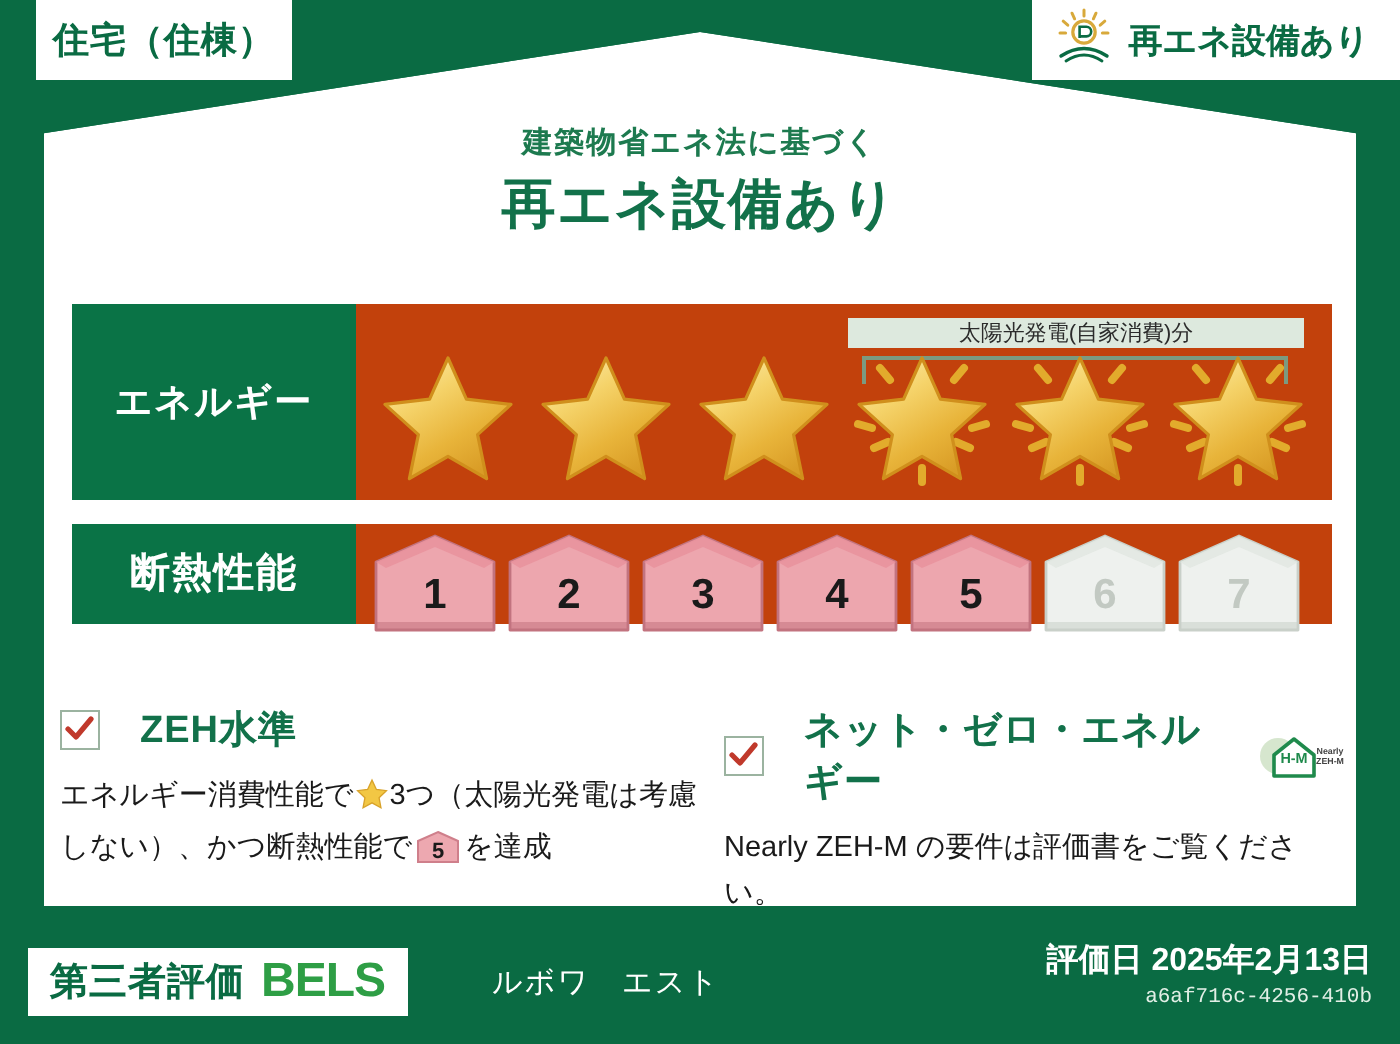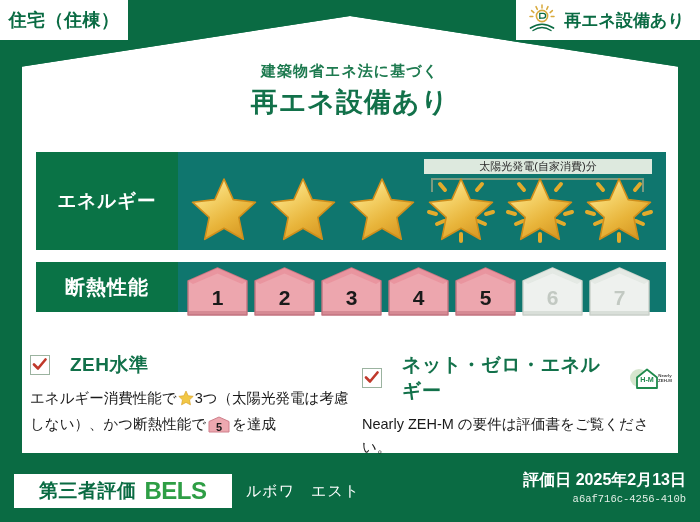--- a/index.html
+++ b/index.html
@@ -32,20 +32,21 @@
     clip-path:polygon(350px 0, 700px 0, 700px 70px, 350px 16px);
   }
   .side-l{position:absolute;left:0;top:60px;width:22px;height:400px;background:#0a6b43;}
   .side-r{position:absolute;right:0;top:60px;width:22px;height:400px;background:#0a6b43;}
 
   
   .badge-top{
     position:absolute;background:#ffffff;
     display:flex;align-items:center;justify-content:center;
     box-sizing:border-box;
+    margin-left:18px;
   }
   .badge-jutaku{
     left:0;top:0;width:128px;height:40px;
     font-size:18px;font-weight:bold;color:#0a6b43;letter-spacing:0.5px;
   }
   .badge-solar{
     right:0;top:0;width:184px;height:40px;gap:7px;
     padding:0 10px 0 6px;
   }
   .badge-solar .lbl{font-size:17px;font-weight:bold;color:#0a6b43;letter-spacing:0px;}
@@ -60,21 +61,21 @@
     font-size:27px;font-weight:bold;color:#12714a;letter-spacing:1px;
   }
 
   
   .row{position:absolute;left:36px;width:630px;display:flex;align-items:stretch;}
   .row-label{
     background:#0a7346;color:#fff;font-weight:bold;
     display:flex;flex-direction:column;align-items:center;justify-content:center;
     font-size:19px;line-height:1.25;letter-spacing:1px;flex:0 0 142px;
   }
-  .row-body{flex:1;background:#0f766e;position:relative;padding-left:44px;}
+  .row-body{flex:1;background:#c2410c;position:relative;padding-left:44px;}
 
   #row-energy{top:152px;height:98px;}
   #row-energy .row-label{font-size:18.5px;}
   #row-insul{top:262px;height:50px;}
   #row-insul .row-label{font-size:20px;}
 
   
   .stars{position:absolute;left:0;right:0;bottom:2px;height:78px;display:flex;align-items:center;padding-left:6px;}
   .star-cell{width:79px;height:78px;position:relative;}
   .star-cell svg{position:absolute;left:50%;top:50%;transform:translate(-50%,-50%);}
@@ -123,21 +124,21 @@
   .mini-badge i{
     position:absolute;left:0;right:0;top:3px;text-align:center;
     font-style:normal;font-size:11px;font-weight:bold;color:#1a1a1a;
   }
   .zehm-logo{margin-left:6px;display:inline-flex;align-items:center;}
 
   
   .footer{position:absolute;left:0;right:0;bottom:0;height:62px;}
   .bels-box{
     position:absolute;left:14px;top:14px;height:34px;background:#fff;
-    display:flex;align-items:center;padding:0 25px;box-sizing:border-box;
+    display:flex;align-items:center;padding:0 11px;box-sizing:border-box;
   }
   .bels-jp{font-size:19px;font-weight:bold;color:#0a6b43;letter-spacing:0.5px;}
   .bels-en{font-size:24px;font-weight:bold;color:#2e9e45;letter-spacing:-0.5px;margin-left:8px;}
   .owner{
     position:absolute;left:246px;top:22px;
     font-size:15px;color:#ffffff;letter-spacing:1px;
   }
   .eval-date{
     position:absolute;right:14px;top:10px;text-align:right;
     font-size:16px;color:#ffffff;font-weight:bold;

